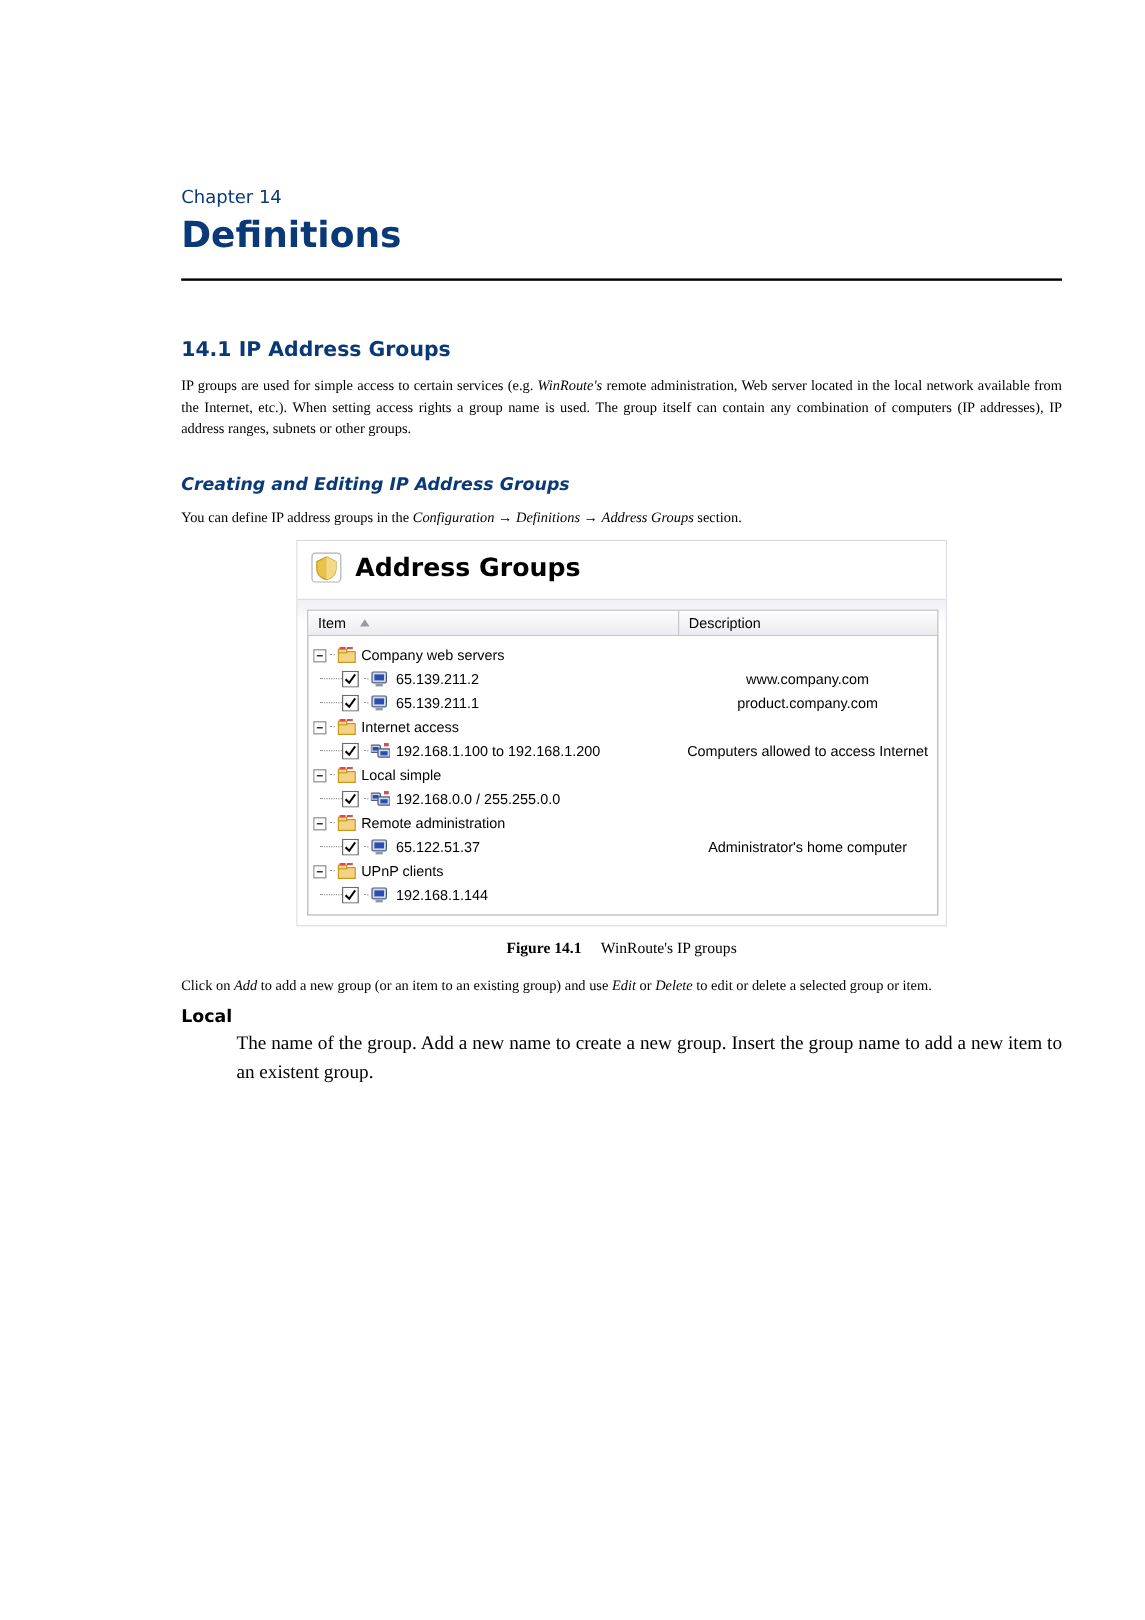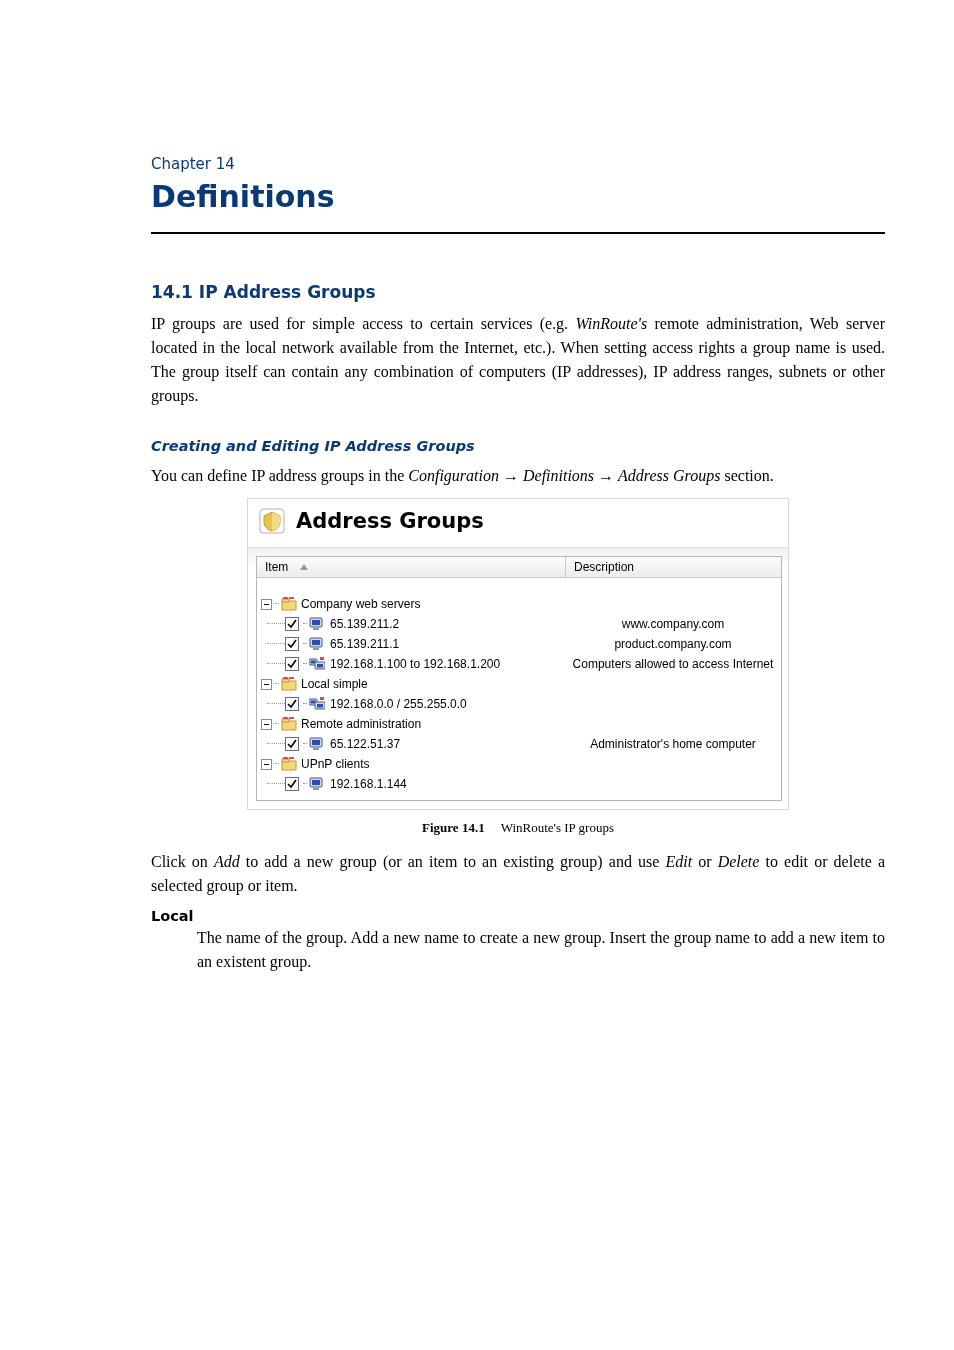--- a/index.html
+++ b/index.html
@@ -45,21 +45,21 @@
   }
   .subsection-title {
     font-family: "Verdana", "DejaVu Sans", sans-serif;
     color: #0a3978;
     font-weight: bold;
     font-style: italic;
     font-size: 14.5px;
     margin: 30px 0 10px 0;
   }
   .body {
-    font-size: 16px;
+    font-size: 12px;
     line-height: 1.5;
     text-align: justify;
     margin: 0 0 10px 0;
   }
   .italic { font-style: italic; }
   .arrow { font-family: inherit; }
   .figure-wrap {
     width: 100%;
     text-align: center;
     margin: 8px 0 14px 0;
@@ -141,21 +141,21 @@
   }
   .ag-th.item { width: 292px; display:flex; align-items:center; gap:6px; }
   .ag-th.desc { flex: 1; border-right: none; }
   .sort-tri {
     display:inline-block; width:0; height:0;
     border-left:4px solid transparent;
     border-right:4px solid transparent;
     border-bottom:6px solid #9a9aa6;
     margin-left:6px;
   }
-  .ag-rows { padding: 16px 0 6px 0; }
+  .ag-rows { padding: 6px 0 6px 0; }
   .group-row {
     display:flex; align-items:center;
     padding: 1px 0 1px 4px;
     height: 18px;
   }
   .item-row {
     display:flex; align-items:center;
     padding: 1px 0 1px 4px;
     height: 18px;
     text-align: center;
@@ -307,20 +307,36 @@
                     <svg viewBox="0 0 16 14">
                       <rect x="1" y="1" width="12" height="9" rx="1" fill="#cfd8e6" stroke="#4a5a78"></rect>
                       <rect x="3" y="3" width="8" height="5" fill="#2b4db0"></rect>
                       <rect x="4" y="11" width="6" height="2" fill="#8a97ad"></rect>
                     </svg>
                   </span>
                   <span class="label">65.139.211.1</span>
                 </div>
                 <div class="col-desc">product.company.com</div>
               </div>
+              <div class="group-row">
+                <div class="col-item">
+                  <span class="tree-toggle"></span>
+                  <span class="dots" style="width:4px"></span>
+                  <span class="group-icon">
+                    <svg viewBox="0 0 16 14">
+                      <rect x="1" y="4" width="14" height="9" fill="#f4d483" stroke="#c79a1f"></rect>
+                      <rect x="1" y="2" width="7" height="3" fill="#f4d483" stroke="#c79a1f"></rect>
+                      <rect x="2" y="0" width="5" height="2" fill="#d94c4c"></rect>
+                      <rect x="8" y="0" width="5" height="2" fill="#d94c4c"></rect>
+                    </svg>
+                  </span>
+                  <span class="label">Internet access</span>
+                </div>
+                <div class="col-desc"></div>
+              </div>
               <div class="item-row">
                 <div class="col-item">
                   <span class="vpad" style="width:6px"></span>
                   <span class="dots" style="width:18px"></span>
                   <span class="chk checked">
                     <svg viewBox="0 0 10 10">
                       <path d="M1 5 L4 8 L9 1" stroke="#000" stroke-width="1.6" fill="none"></path>
                     </svg>
                   </span>
                   <span class="dots" style="width:4px"></span>

